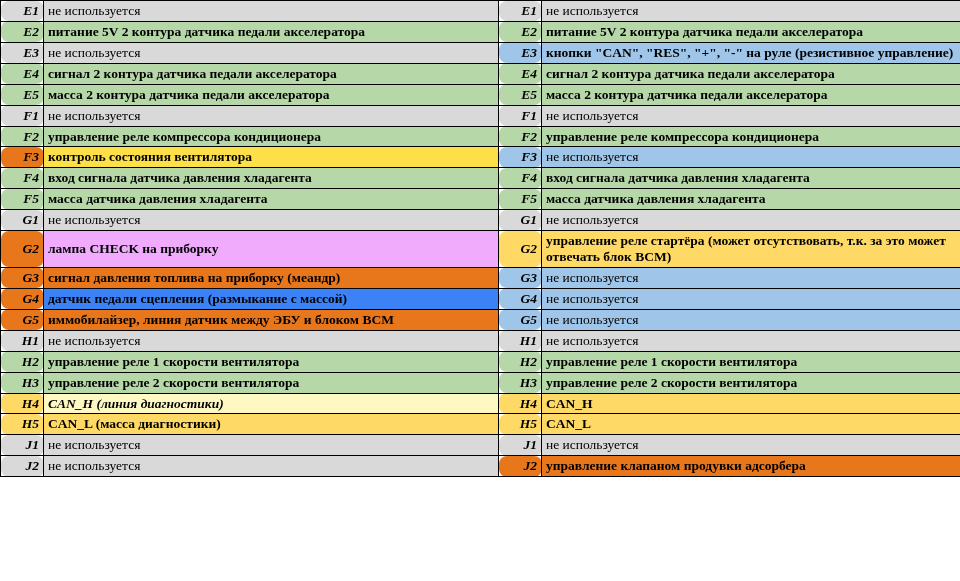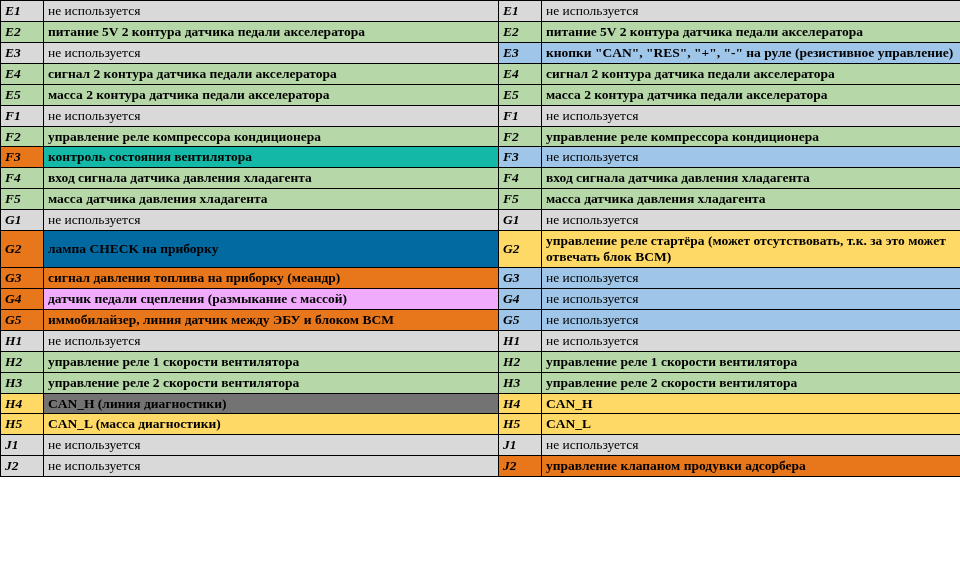--- a/index.html
+++ b/index.html
@@ -23,23 +23,24 @@
     padding: 2px 4px;
     font-size: 13.5px;
     line-height: 1.18;
     vertical-align: middle;
     color: #000000;
   }
   td.pin {
     width: 34px;
     font-style: italic;
     font-weight: bold;
-    text-align: left;
+    text-align: right;
     padding-left: 5px;
     white-space: nowrap;
+    border-radius: 8px;
   }
   td.desc {
     width: 446px;
     font-weight: bold;
   }
   td.desc.plain {
     font-weight: normal;
   }
 </style>
 </head>
@@ -84,21 +85,21 @@
         <td class="desc plain" style="background: rgb(217, 217, 217);">не используется</td>
       </tr>
       <tr>
         <td class="pin" style="background: rgb(182, 215, 168);">F2</td>
         <td class="desc" style="background: rgb(182, 215, 168);">управление реле компрессора кондиционера</td>
         <td class="pin" style="background: rgb(182, 215, 168);">F2</td>
         <td class="desc" style="background: rgb(182, 215, 168);">управление реле компрессора кондиционера</td>
       </tr>
       <tr>
         <td class="pin" style="background: rgb(232, 118, 27);">F3</td>
-        <td class="desc" style="background: #14b8a6;">контроль состояния вентилятора</td>
+        <td class="desc" style="background: #fde047;">контроль состояния вентилятора</td>
         <td class="pin" style="background: rgb(159, 197, 232);">F3</td>
         <td class="desc plain" style="background: rgb(159, 197, 232);">не используется</td>
       </tr>
       <tr>
         <td class="pin" style="background: rgb(182, 215, 168);">F4</td>
         <td class="desc" style="background: rgb(182, 215, 168);">вход сигнала датчика давления хладагента</td>
         <td class="pin" style="background: rgb(182, 215, 168);">F4</td>
         <td class="desc" style="background: rgb(182, 215, 168);">вход сигнала датчика давления хладагента</td>
       </tr>
       <tr>
@@ -108,33 +109,33 @@
         <td class="desc" style="background: rgb(182, 215, 168);">масса датчика давления хладагента</td>
       </tr>
       <tr>
         <td class="pin" style="background: rgb(217, 217, 217);">G1</td>
         <td class="desc plain" style="background: rgb(217, 217, 217);">не используется</td>
         <td class="pin" style="background: rgb(217, 217, 217);">G1</td>
         <td class="desc plain" style="background: rgb(217, 217, 217);">не используется</td>
       </tr>
       <tr>
         <td class="pin" style="background: rgb(232, 118, 27);">G2</td>
-        <td class="desc" style="background: #0369a1;">лампа CHECK на приборку</td>
+        <td class="desc" style="background: #f0abfc;">лампа CHECK на приборку</td>
         <td class="pin" style="background: rgb(255, 217, 102);">G2</td>
         <td class="desc" style="background: rgb(255, 217, 102);">управление реле стартёра (может отсутствовать, т.к. за это может отвечать блок BCM)</td>
       </tr>
       <tr>
         <td class="pin" style="background: rgb(232, 118, 27);">G3</td>
         <td class="desc" style="background: rgb(232, 118, 27);">сигнал давления топлива на приборку (меандр)</td>
         <td class="pin" style="background: rgb(159, 197, 232);">G3</td>
         <td class="desc plain" style="background: rgb(159, 197, 232);">не используется</td>
       </tr>
       <tr>
         <td class="pin" style="background: rgb(232, 118, 27);">G4</td>
-        <td class="desc" style="background: #f0abfc;">датчик педали сцепления (размыкание с массой)</td>
+        <td class="desc" style="background: #3b82f6;">датчик педали сцепления (размыкание с массой)</td>
         <td class="pin" style="background: rgb(159, 197, 232);">G4</td>
         <td class="desc plain" style="background: rgb(159, 197, 232);">не используется</td>
       </tr>
       <tr>
         <td class="pin" style="background: rgb(232, 118, 27);">G5</td>
         <td class="desc" style="background: rgb(232, 118, 27);">иммобилайзер, линия датчик между ЭБУ и блоком BCM</td>
         <td class="pin" style="background: rgb(159, 197, 232);">G5</td>
         <td class="desc plain" style="background: rgb(159, 197, 232);">не используется</td>
       </tr>
       <tr>
@@ -150,21 +151,21 @@
         <td class="desc" style="background: rgb(182, 215, 168);">управление реле 1 скорости вентилятора</td>
       </tr>
       <tr>
         <td class="pin" style="background: rgb(182, 215, 168);">H3</td>
         <td class="desc" style="background: rgb(182, 215, 168);">управление реле 2 скорости вентилятора</td>
         <td class="pin" style="background: rgb(182, 215, 168);">H3</td>
         <td class="desc" style="background: rgb(182, 215, 168);">управление реле 2 скорости вентилятора</td>
       </tr>
       <tr>
         <td class="pin" style="background: rgb(255, 217, 102);">H4</td>
-        <td class="desc" style="background: #737373;">CAN_H (линия диагностики)</td>
+        <td class="desc" style="background: #fef9c3; font-style: italic;">CAN_H (линия диагностики)</td>
         <td class="pin" style="background: rgb(255, 217, 102);">H4</td>
         <td class="desc" style="background: rgb(255, 217, 102);">CAN_H</td>
       </tr>
       <tr>
         <td class="pin" style="background: rgb(255, 217, 102);">H5</td>
         <td class="desc" style="background: rgb(255, 217, 102);">CAN_L (масса диагностики)</td>
         <td class="pin" style="background: rgb(255, 217, 102);">H5</td>
         <td class="desc" style="background: rgb(255, 217, 102);">CAN_L</td>
       </tr>
       <tr>

